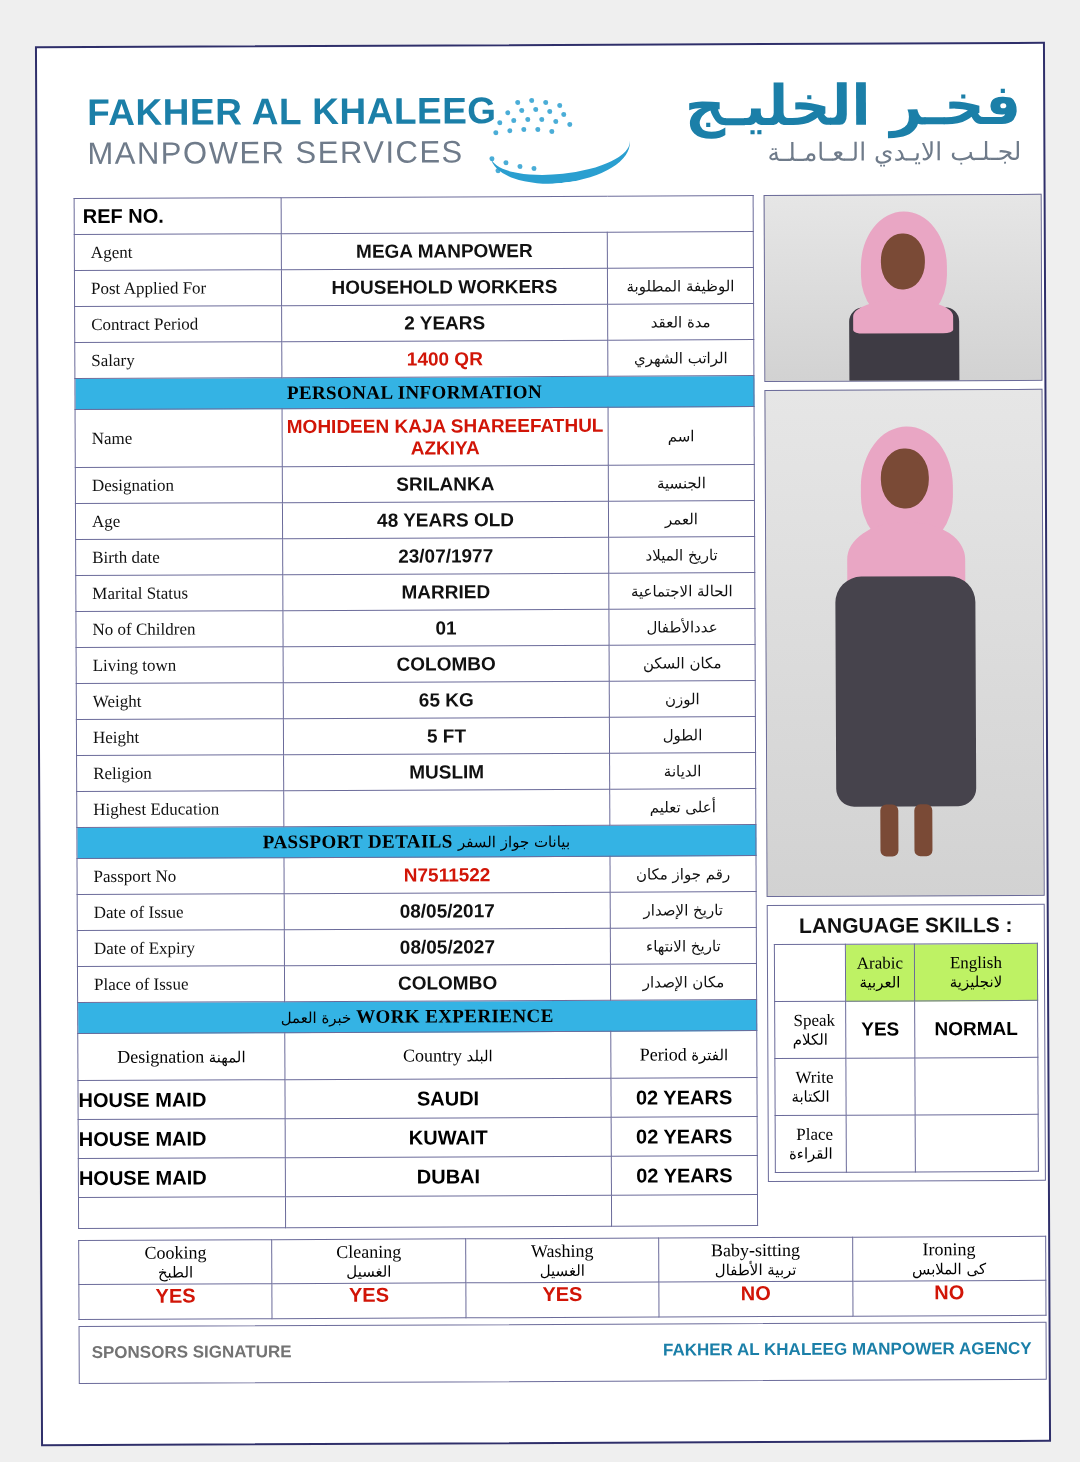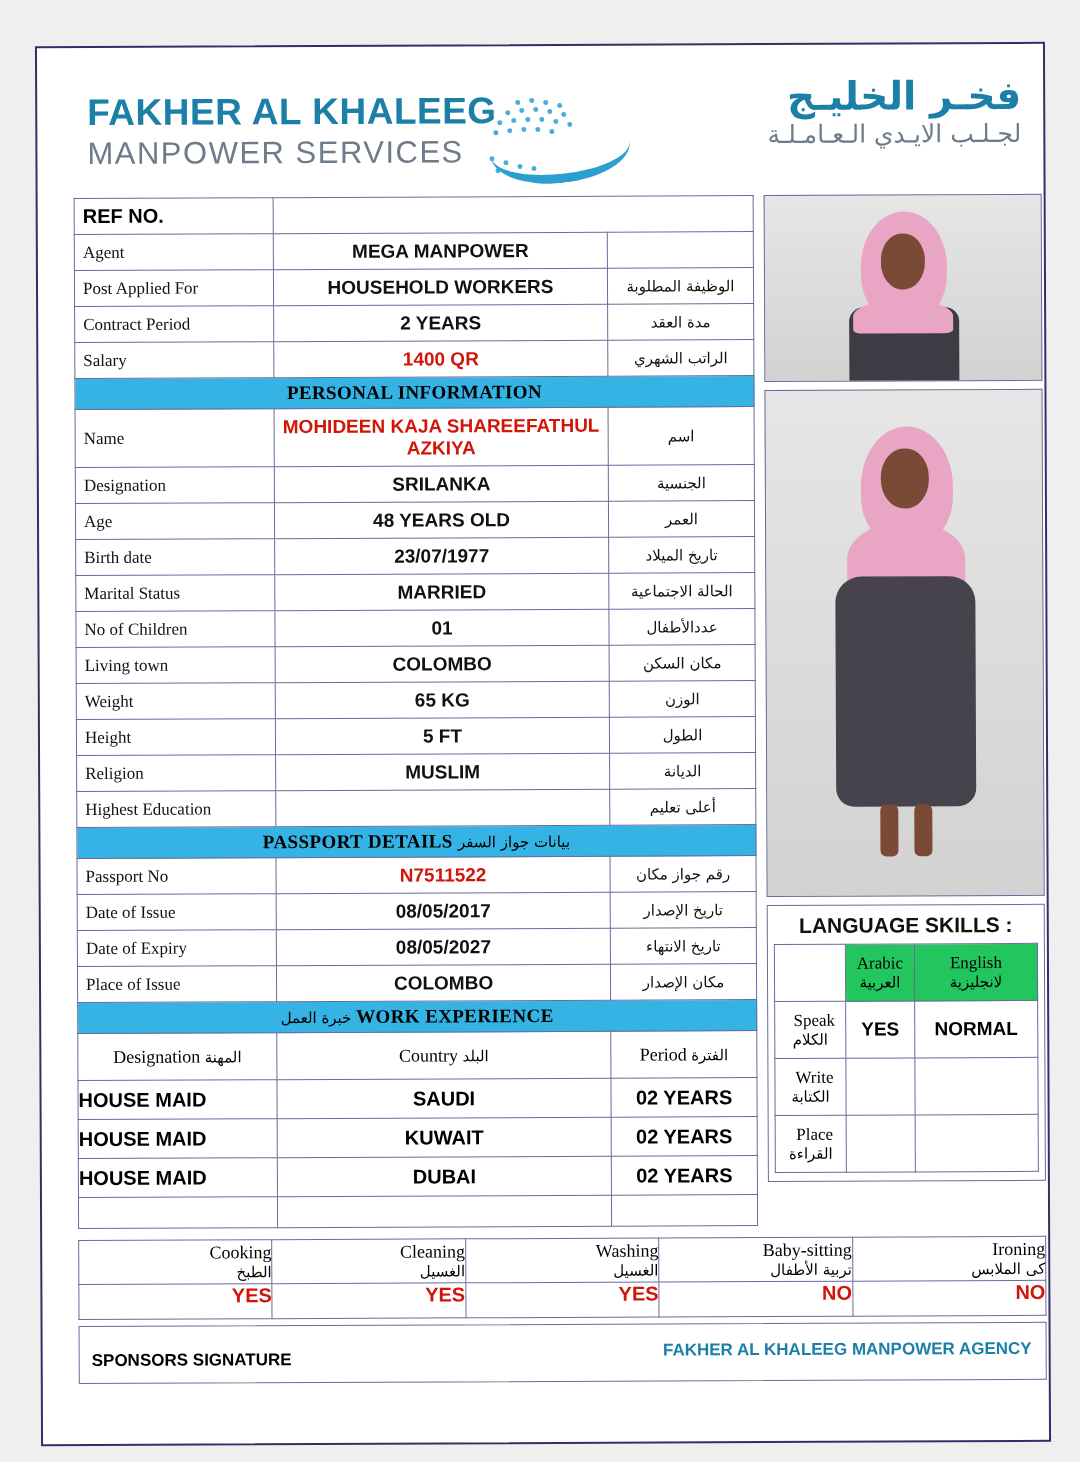--- a/index.html
+++ b/index.html
@@ -36,33 +36,33 @@
   .logo .dot{position:absolute;width:5px;height:5px;border-radius:50%;background:#2a9fd0;opacity:.85;}
   .logo .swoosh{
     position:absolute;left:6px;top:46px;width:140px;height:34px;
     border-bottom:9px solid #2a9fd0;border-radius:0 0 70px 70px/0 0 34px 34px;
     transform:rotate(-6deg);
   }
   .arabic-brand{
     position:absolute;right:8px;top:22px;text-align:right;direction:rtl;
     font-family:"DejaVu Sans", sans-serif;
   }
-  .arabic-brand .a1{font-size:39px;font-weight:bold;color:#1b7fa8;line-height:1.05;}
+  .arabic-brand .a1{font-size:56px;font-weight:bold;color:#1b7fa8;line-height:1.05;}
   .arabic-brand .a2{font-size:25px;color:#6f7b8a;letter-spacing:2px;margin-top:2px;}
 
   
   .body{position:relative;}
   .left{position:absolute;left:18px;top:0;width:680px;}
   .right{position:absolute;left:708px;top:0;width:278px;}
 
   table{border-collapse:collapse;width:100%;}
   td,th{border:1px solid #6b6b9a;padding:0;}
   .row-h{height:36px;}
   .lbl{
-    width:190px;padding-left:8px;font-size:17px;color:#111;
+    width:190px;padding-left:16px;font-size:17px;color:#111;
     font-family:"Liberation Serif", serif;
   }
   .val{
     text-align:center;font-family:"Liberation Sans", sans-serif;
     font-weight:bold;font-size:19px;color:#111;
   }
   .val.red{color:#d11507;}
   .ar{
     width:145px;text-align:center;font-family:"DejaVu Sans", sans-serif;
     font-size:15px;color:#111;direction:rtl;
@@ -86,40 +86,40 @@
   .we-head .arx{font-family:"DejaVu Sans", sans-serif;font-size:15px;}
   .we-row td{
     height:38px;text-align:center;
     font-family:"Liberation Sans", sans-serif;font-weight:bold;font-size:20px;
   }
   .we-row td.first{text-align:left;border-radius:17px;}
   .we-empty td{height:30px;}
 
   
   .skills{margin-top:4px;}
-  .skills td{text-align:right;vertical-align:top;}
+  .skills td{text-align:center;vertical-align:top;}
   .skills .t1{
     font-family:"Liberation Serif", serif;font-size:18px;padding-top:2px;
   }
   .skills .t2{
     font-family:"DejaVu Sans", sans-serif;font-size:15px;direction:rtl;padding-bottom:2px;
   }
   .skills .ans{
     font-family:"Liberation Sans", sans-serif;font-weight:bold;font-size:20px;
     color:#d11507;height:34px;
   }
   .skills .cellbox{border:1px solid #6b6b9a;}
 
   
   .footer{
     margin-top:6px;border:1px solid #6b6b9a;height:56px;position:relative;
   }
   .footer .sp{
-    position:absolute;left:12px;top:24px;
-    font-family:"Liberation Sans", sans-serif;font-weight:bold;font-size:17px;color:#000000;
+    position:absolute;left:12px;top:16px;
+    font-family:"Liberation Sans", sans-serif;font-weight:bold;font-size:17px;color:#737373;
   }
   .footer .ag{
     position:absolute;right:14px;top:16px;
     font-family:"Liberation Sans", sans-serif;font-weight:bold;font-size:17px;color:#1b7fa8;
   }
 
   
   .photo{border:1px solid #6b6b9a;background:#cfcfcf;position:relative;overflow:hidden;}
   .photo1{height:185px;}
   .photo2{height:505px;margin-top:8px;}
@@ -129,21 +129,21 @@
   .face{background:#7a4a36;border-radius:48%;}
   .dress{background:#4a4a52;}
 
   
   .lang{margin-top:8px;border:1px solid #6b6b9a;padding:6px 6px 8px 6px;}
   .lang h3{
     margin:2px 0 6px 0;text-align:center;
     font-family:"Liberation Sans", sans-serif;font-weight:bold;font-size:21px;color:#111;
   }
   .lang table td{height:56px;text-align:center;}
-  .lang .hdr{background:#22c55e;}
+  .lang .hdr{background:#bef264;}
   .lang .hdr .en{font-family:"Liberation Serif", serif;font-size:17px;}
   .lang .hdr .arx{font-family:"DejaVu Sans", sans-serif;font-size:15px;}
   .lang .rl{width:70px;}
   .lang .rl .en{font-family:"Liberation Serif", serif;font-size:17px;padding-left:8px;}
   .lang .rl .arx{font-family:"DejaVu Sans", sans-serif;font-size:15px;}
   .lang .v{font-family:"Liberation Sans", sans-serif;font-weight:bold;font-size:19px;}
 </style>
 </head>
 <body>
 

